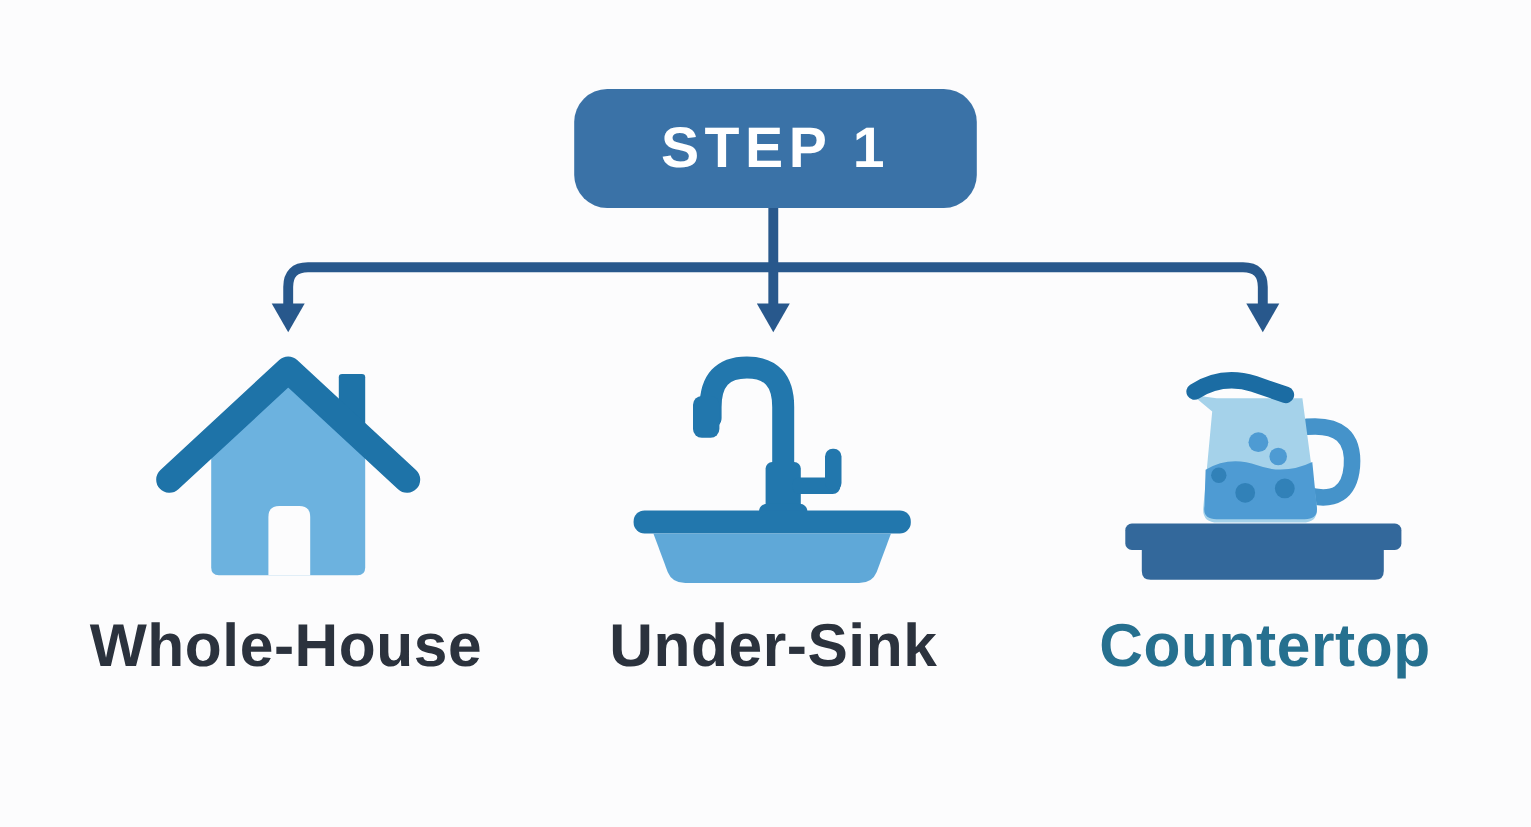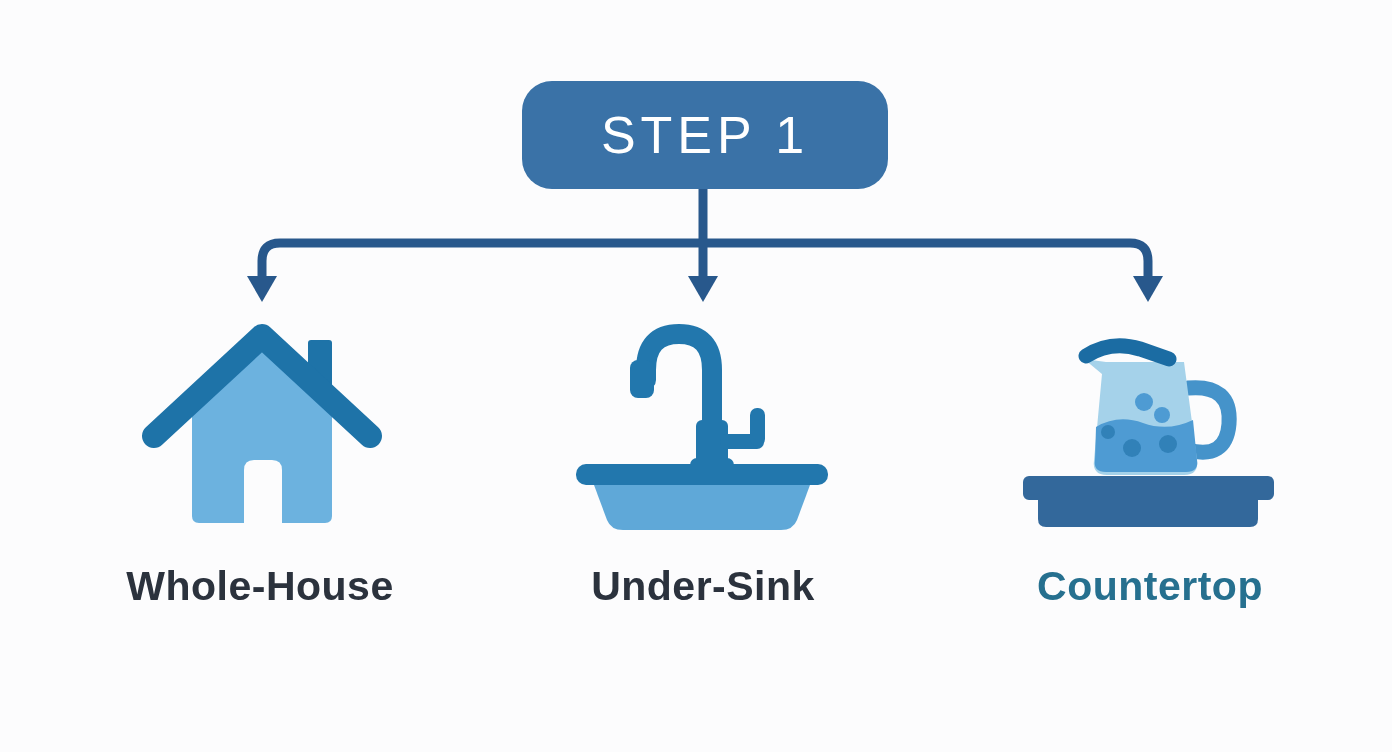--- a/index.html
+++ b/index.html
@@ -22,41 +22,41 @@
     height: 108px;
     background: #3a72a7;
     border-radius: 30px;
     display: flex;
     align-items: center;
     justify-content: center;
   }
   .step-badge-text {
     color: #ffffff;
     font-size: 52px;
-    font-weight: normal;
+    font-weight: bold;
     letter-spacing: 5px;
   }
   .connector-layer {
     position: absolute;
     left: 0;
     top: 0;
     width: 1392px;
     height: 752px;
     pointer-events: none;
   }
   .icon-wrap { position: absolute; }
   .icon-house   { left: 140px; top: 320px; width: 244px; height: 210px; }
   .icon-sink    { left: 572px; top: 322px; width: 260px; height: 210px; }
   .icon-pitcher { left: 1016px; top: 334px; width: 262px; height: 196px; }
   .option-label {
     position: absolute;
     top: 563px;
     width: 400px;
     text-align: center;
-    font-size: 41px;
+    font-size: 55px;
     font-weight: bold;
     letter-spacing: 0.5px;
     color: #2b323d;
     line-height: 46px;
   }
   .label-whole-house { left: 60px; }
   .label-under-sink  { left: 503px; }
   .label-countertop  { left: 950px; color: #26708f; }
 </style>
 </head>

